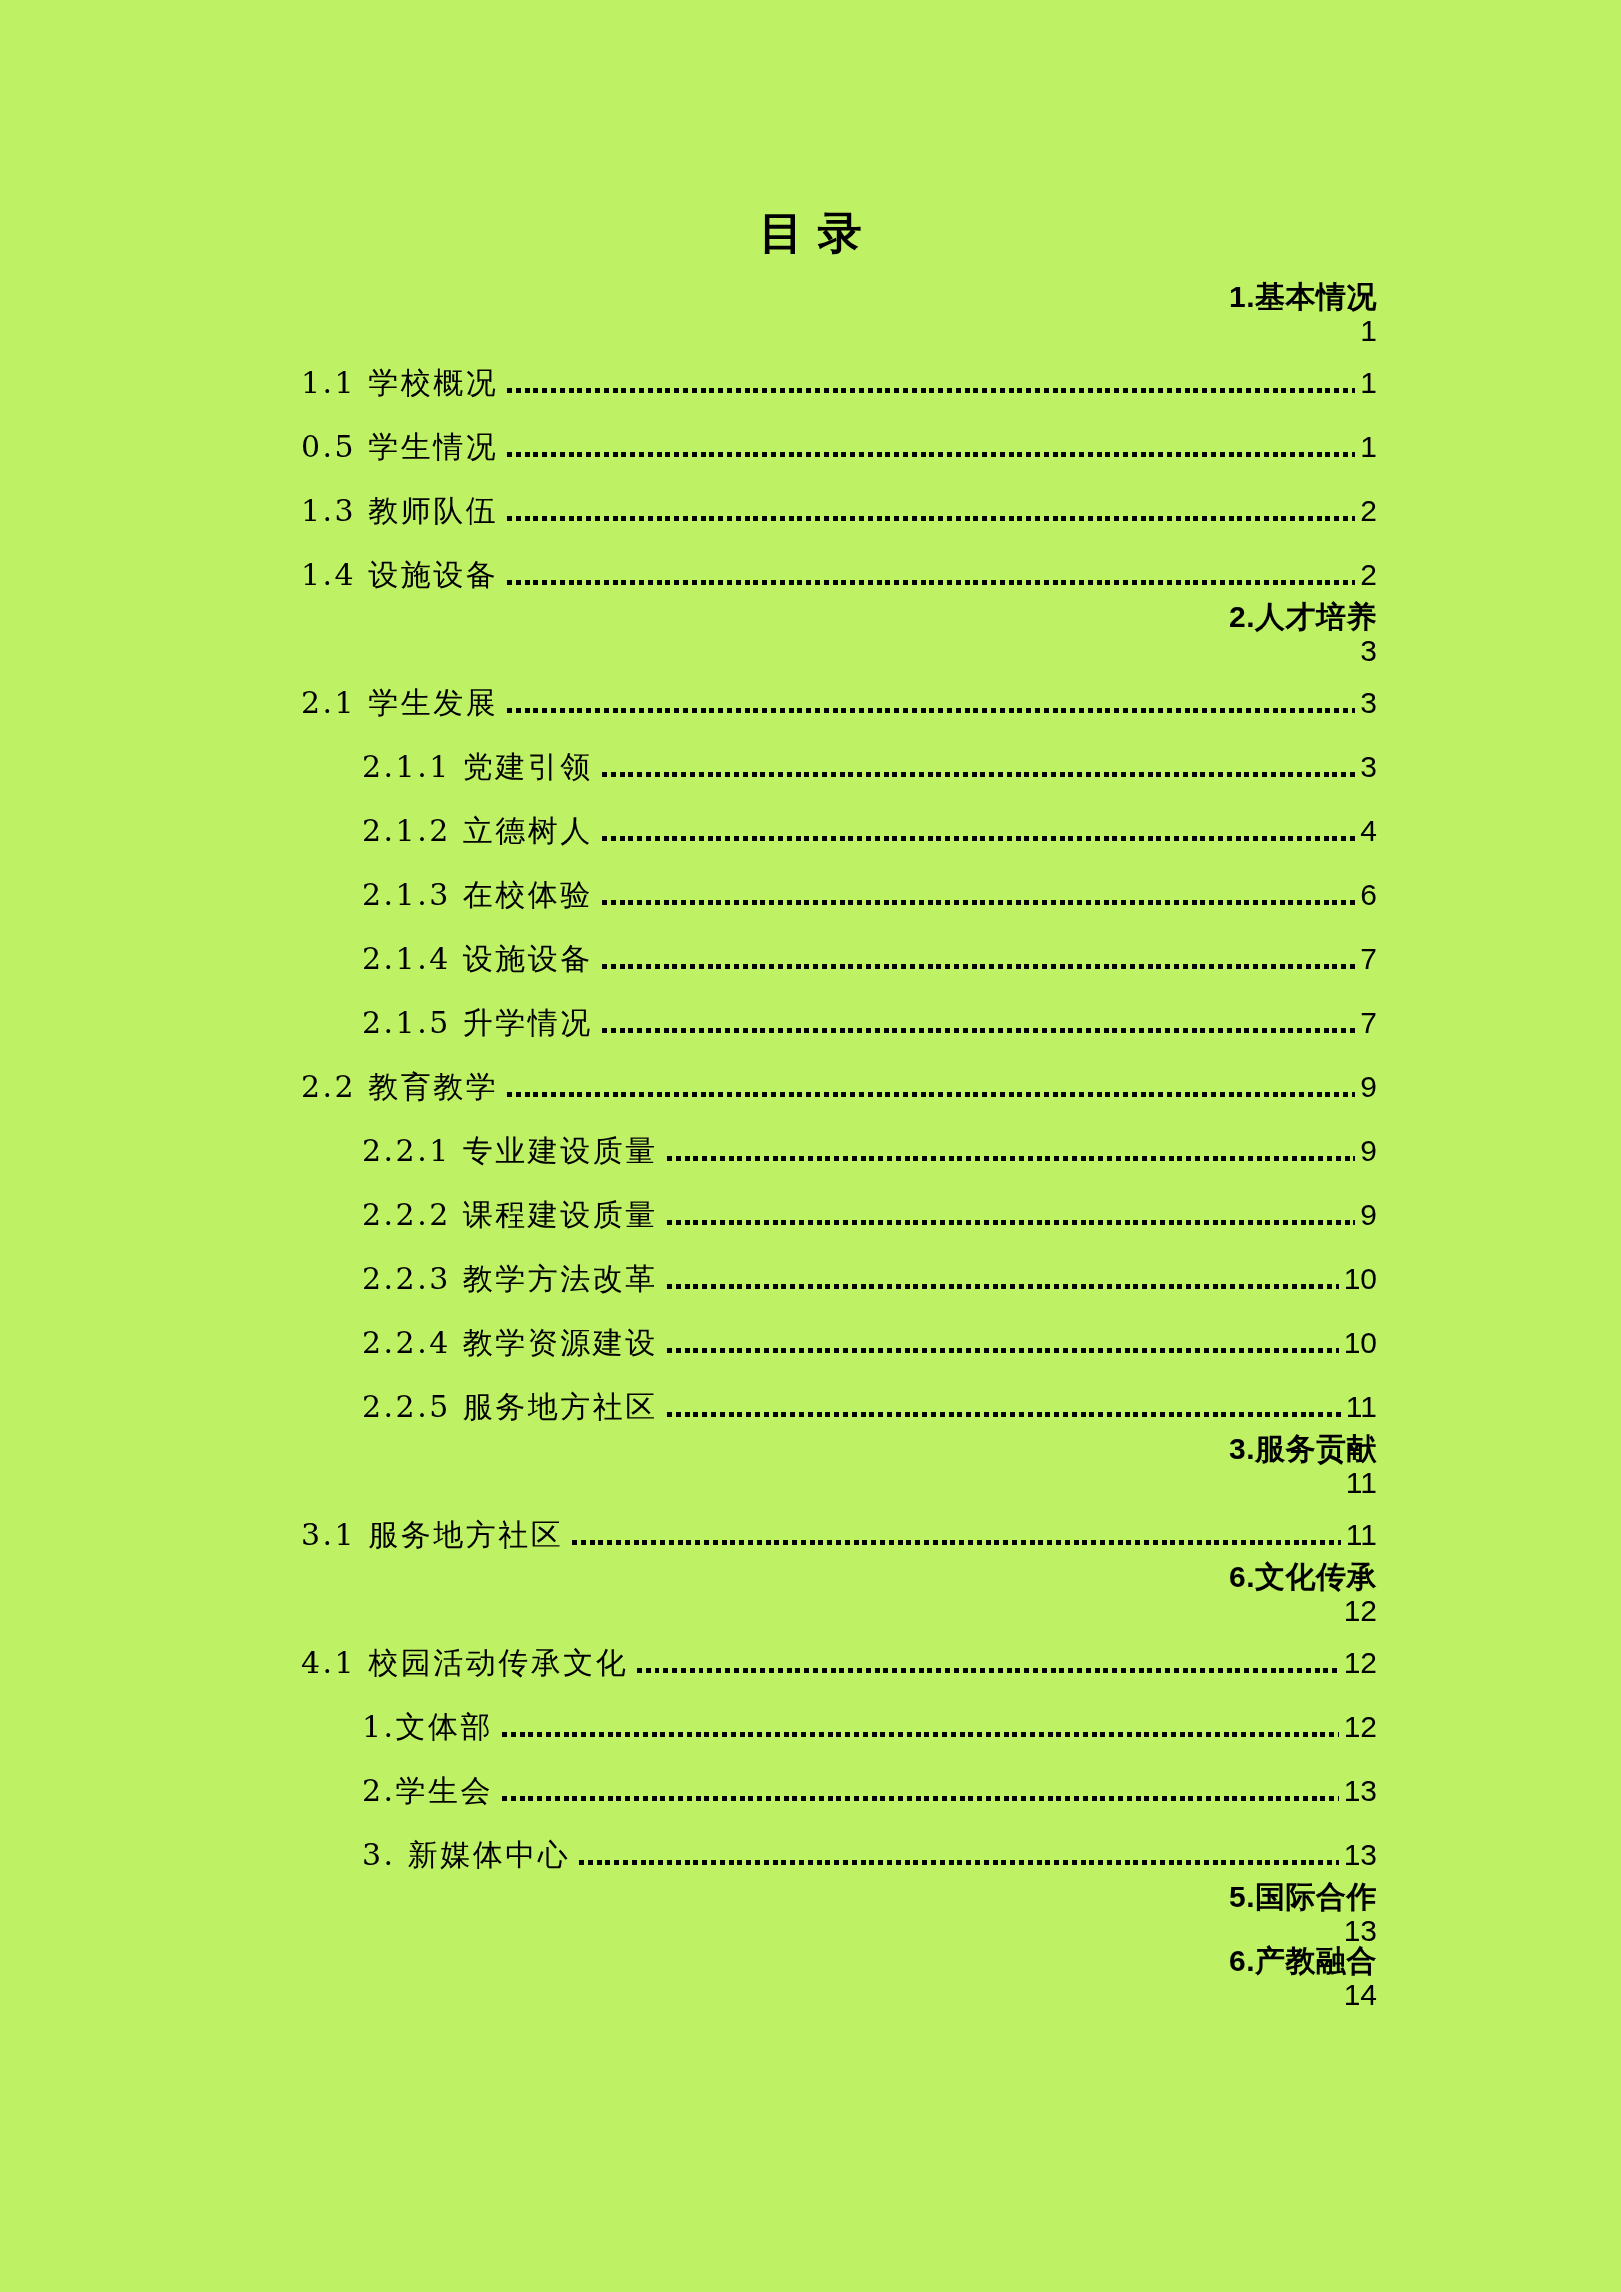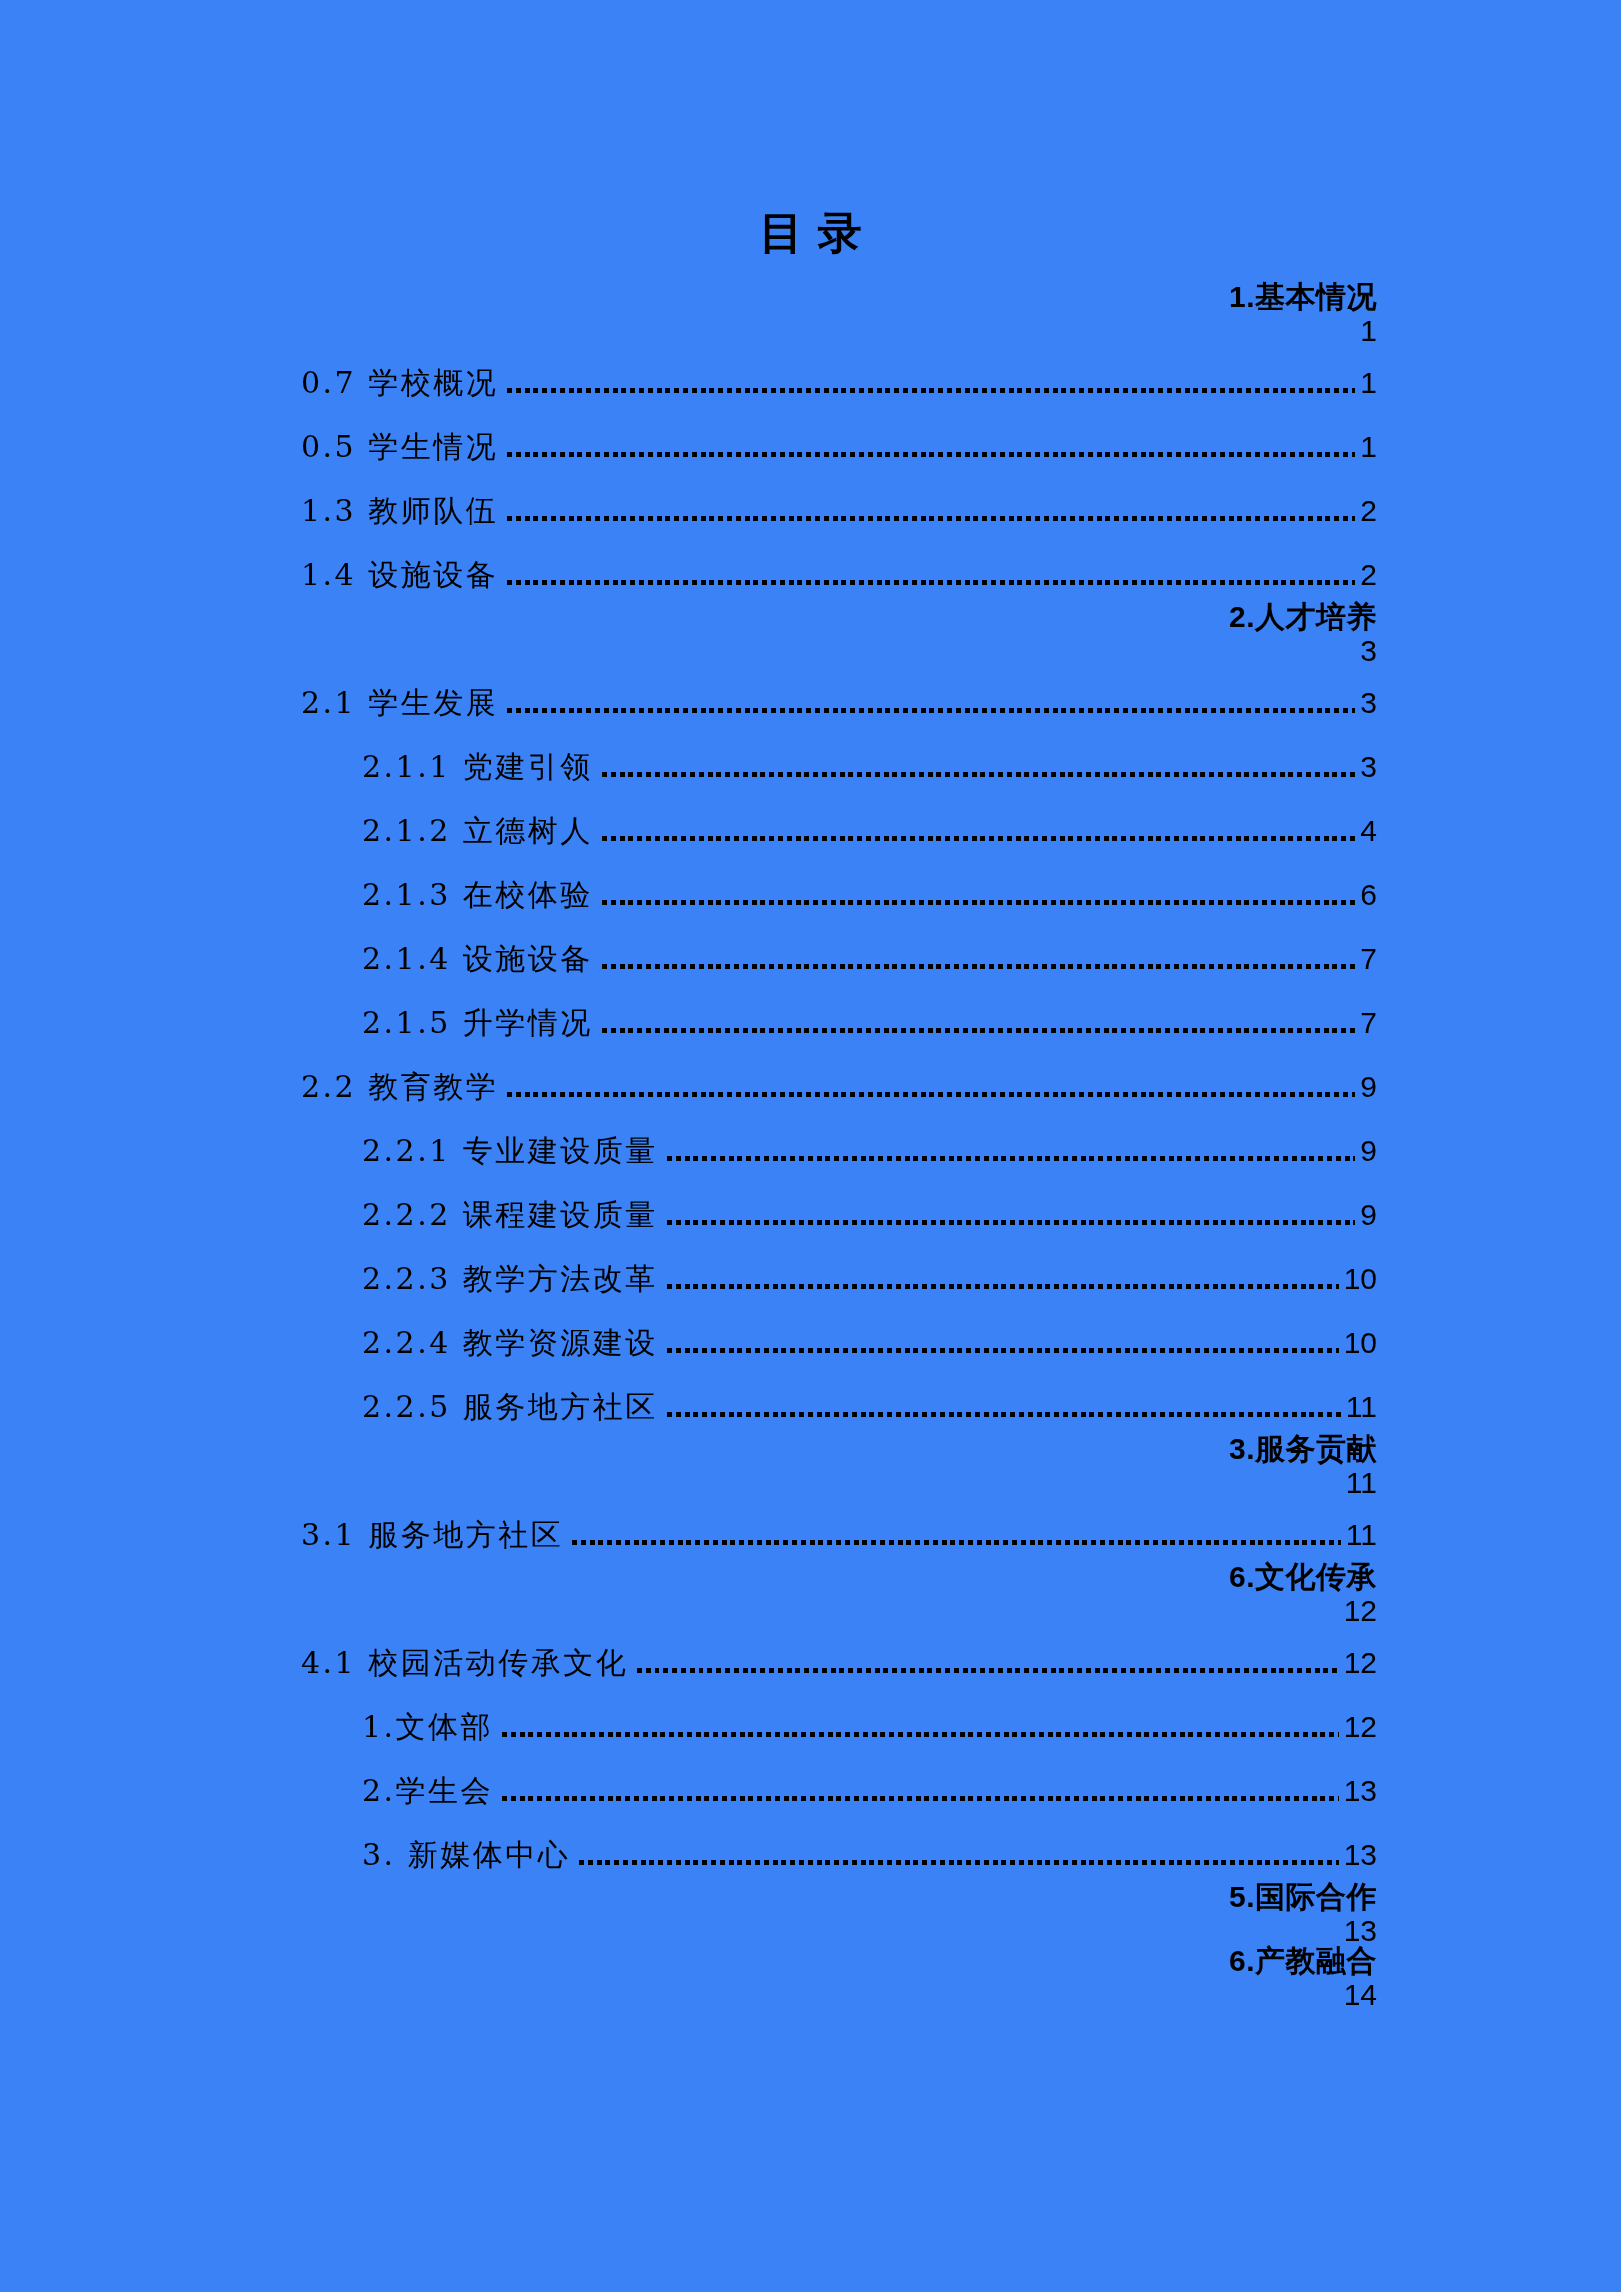--- a/index.html
+++ b/index.html
@@ -1,20 +1,20 @@
 <!DOCTYPE html>
 <html><head>
 <meta charset="utf-8">
 <style>
   html, body { margin: 0; padding: 0; background: #ffffff; }
   .page-canvas {
     position: relative;
     width: 1621px;
     height: 2293px;
-    background: #3b82f6;
+    background: #bef264;
     color: #000000;
     overflow: hidden;
   }
   .doc-title {
     margin: 0;
     padding-top: 210px;
     text-align: center;
     font-family: "DejaVu Serif", "Liberation Serif", serif;
     font-weight: 700;
     font-size: 44px;
@@ -73,21 +73,21 @@
 <div class="page-canvas">
   <h1 class="doc-title">目录</h1>
 
   <div class="toc" id="toc-list">
       <div class="row lvl0">
     <span class="label">1.基本情况</span>
     <span class="leader"></span>
     <span class="page">1</span>
   </div>
       <div class="row lvl1">
-    <span class="label">0.7 学校概况</span>
+    <span class="label">1.1 学校概况</span>
     <span class="leader"></span>
     <span class="page">1</span>
   </div>
       <div class="row lvl1">
     <span class="label">0.5 学生情况</span>
     <span class="leader"></span>
     <span class="page">1</span>
   </div>
       <div class="row lvl1">
     <span class="label">1.3 教师队伍</span>

